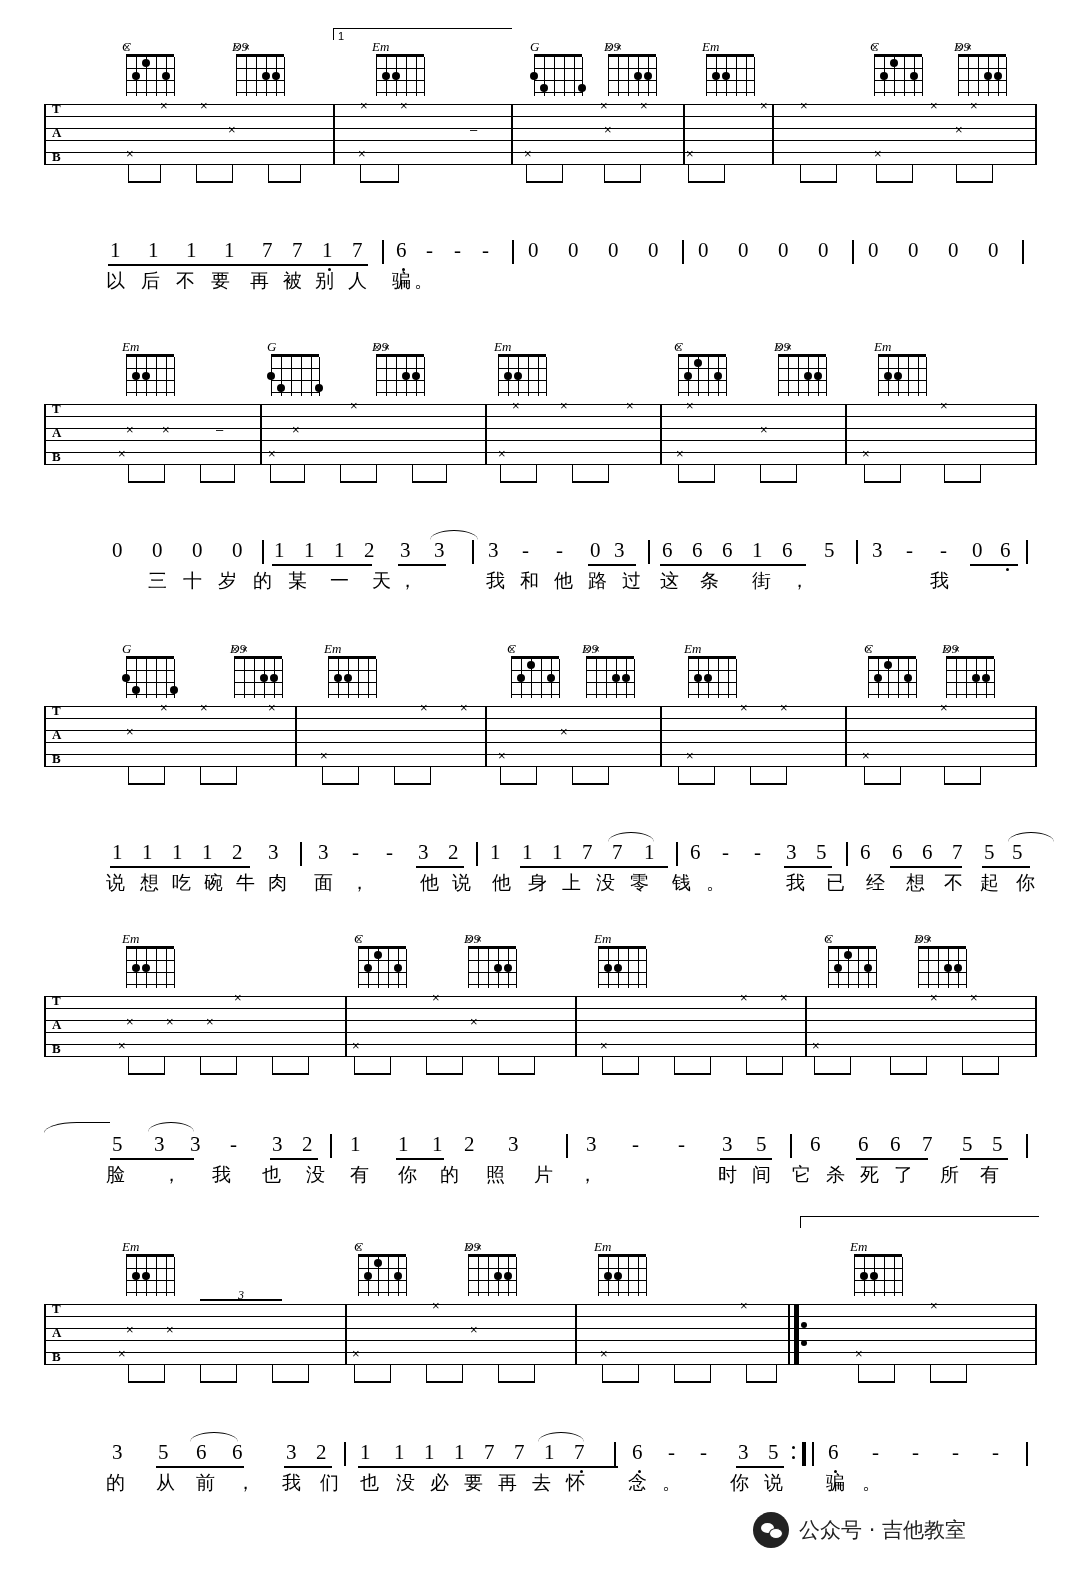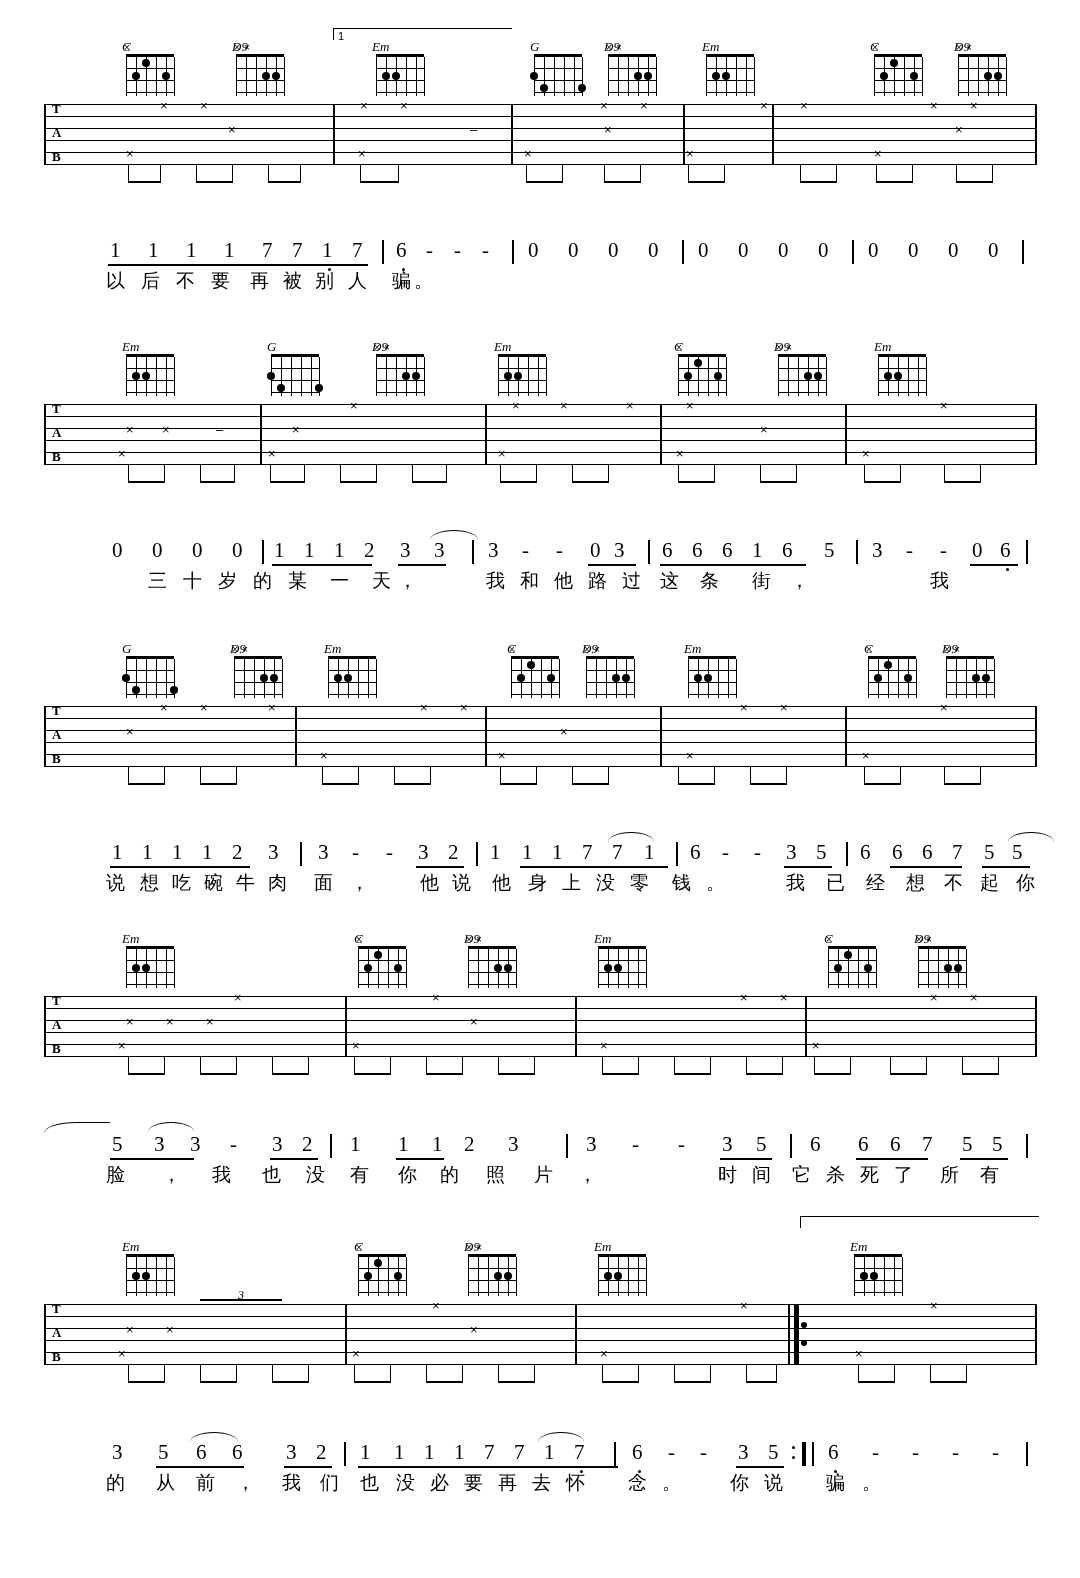--- a/index.html
+++ b/index.html
@@ -1352,14 +1352,18 @@
       <div class="ly" style="left:566px">怀</div>
       <div class="ly" style="left:628px">念</div>
       <div class="ly" style="left:662px">。</div>
       <div class="ly" style="left:730px">你</div>
       <div class="ly" style="left:764px">说</div>
       <div class="ly" style="left:826px">骗</div>
       <div class="ly" style="left:862px">。</div>
     </div>
   </div>
 
+  <div class="footer">
+    <div class="wxlogo"></div>
+    <div class="ftext">公众号 · 吉他教室</div>
+  </div>
 
 </div>
 
 </body></html>

